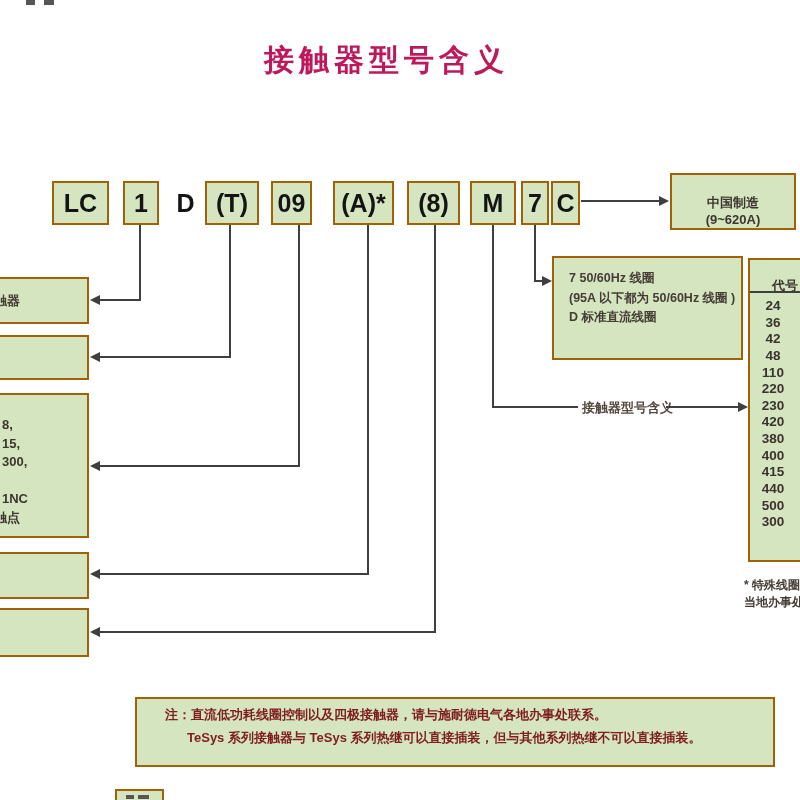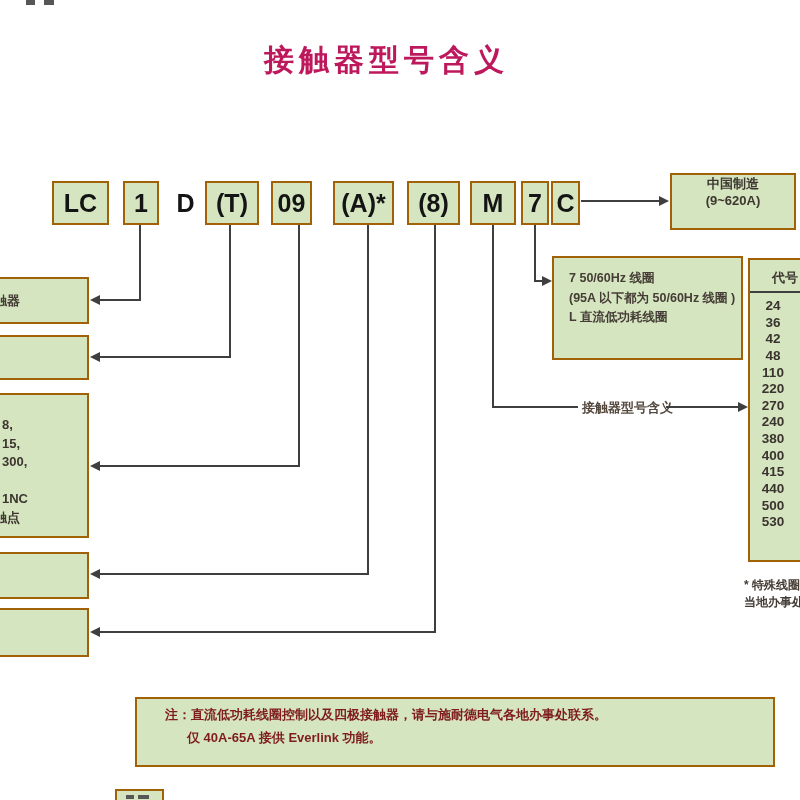--- a/index.html
+++ b/index.html
@@ -10,21 +10,21 @@
   .gbox{background:#d4e5c0;border:2px solid #a16207}
   .seg{display:flex;align-items:center;justify-content:center;
        font-weight:bold;font-size:25px;color:#141414}
   .seg-plain{background:none;border:none}
   .title{font-size:30px;font-weight:bold;letter-spacing:5px;color:#be185d;white-space:nowrap}
   .vline{width:2px;background:#3f3f3f}
   .hline{height:2px;background:#3f3f3f}
   .arw-l{width:0;height:0;border-top:5px solid transparent;border-bottom:5px solid transparent;border-right:10px solid #3f3f3f}
   .arw-r{width:0;height:0;border-top:5px solid transparent;border-bottom:5px solid transparent;border-left:10px solid #3f3f3f}
   .cjk{color:#453c35;font-weight:bold}
-  .madein{display:flex;flex-direction:column;align-items:center;justify-content:flex-start;
+  .madein{display:flex;flex-direction:column;align-items:center;justify-content:flex-end;
           font-size:13px;font-weight:bold;color:#3d362f;line-height:17px}
   .coil-lines{padding:11px 6px 0 15px;font-size:12.5px;font-weight:bold;color:#453c35;line-height:19.5px;white-space:nowrap}
   .boxc-lines{padding:21px 0 0 30px;font-size:13px;font-weight:bold;color:#3d362f;line-height:18.5px;white-space:nowrap}
   .boxc-lines .shift{margin-left:-8px}
   .vlabel{font-size:13px;font-weight:bold;color:#55493f;white-space:nowrap}
   .tbl-num{height:16.65px;text-align:center;font-size:13.5px;font-weight:bold;color:#3a332e;line-height:16.65px}
   .tbl-head{font-size:13px;font-weight:bold;color:#3d362f;white-space:nowrap}
   .footnote{font-size:12px;font-weight:bold;color:#453c35;line-height:16.5px;white-space:nowrap}
   .note-line{font-size:13px;font-weight:bold;color:#7f1d1d;line-height:22.5px;white-space:nowrap}
   .note-line.indent{padding-left:22px}
@@ -105,54 +105,54 @@
     </div>
   </div>
 
   <div class="abs gbox" style="left:-30px;top:552px;width:119px;height:47px"></div>
   <div class="abs gbox" style="left:-30px;top:608px;width:119px;height:49px"></div>
 
   <div class="abs gbox" style="left:552px;top:256px;width:191px;height:104px;overflow:hidden">
     <div class="coil-lines">
       <div>7 50/60Hz 线圈</div>
       <div>(95A 以下都为 50/60Hz 线圈 )</div>
-      <div>L 直流低功耗线圈</div>
+      <div>D 标准直流线圈</div>
     </div>
   </div>
 
   <div class="abs gbox" style="left:748px;top:258px;width:70px;height:304px">
-    <div class="abs tbl-head" style="left:22px;top:9px">代号</div>
+    <div class="abs tbl-head" style="left:22px;top:17px">代号</div>
   </div>
   <div class="abs hline" style="left:750px;top:291px;width:50px"></div>
   <div class="abs" style="left:748px;top:298px;width:50px">
     <div class="tbl-num">24</div>
     <div class="tbl-num">36</div>
     <div class="tbl-num">42</div>
     <div class="tbl-num">48</div>
     <div class="tbl-num">110</div>
     <div class="tbl-num">220</div>
-    <div class="tbl-num">270</div>
-    <div class="tbl-num">240</div>
+    <div class="tbl-num">230</div>
+    <div class="tbl-num">420</div>
     <div class="tbl-num">380</div>
     <div class="tbl-num">400</div>
     <div class="tbl-num">415</div>
     <div class="tbl-num">440</div>
     <div class="tbl-num">500</div>
-    <div class="tbl-num">530</div>
+    <div class="tbl-num">300</div>
   </div>
 
   <div class="abs footnote" style="left:744px;top:577px">
     <div>* 特殊线圈</div>
     <div>当地办事处</div>
   </div>
 
   <div class="abs gbox" style="left:135px;top:697px;width:640px;height:70px;overflow:hidden">
     <div style="padding:5px 0 0 28px">
       <div class="note-line">注：直流低功耗线圈控制以及四极接触器，请与施耐德电气各地办事处联系。</div>
-      <div class="note-line indent">仅 40A-65A 接供 Everlink 功能。</div>
+      <div class="note-line indent">TeSys 系列接触器与 TeSys 系列热继可以直接插装，但与其他系列热继不可以直接插装。</div>
     </div>
   </div>
 
   <div class="abs gbox" style="left:115px;top:789px;width:49px;height:13px;overflow:hidden">
     <div class="abs frag" style="left:9px;top:4px;width:8px;height:4px"></div>
     <div class="abs frag" style="left:21px;top:4px;width:11px;height:4px"></div>
   </div>
 
 </div>
 

